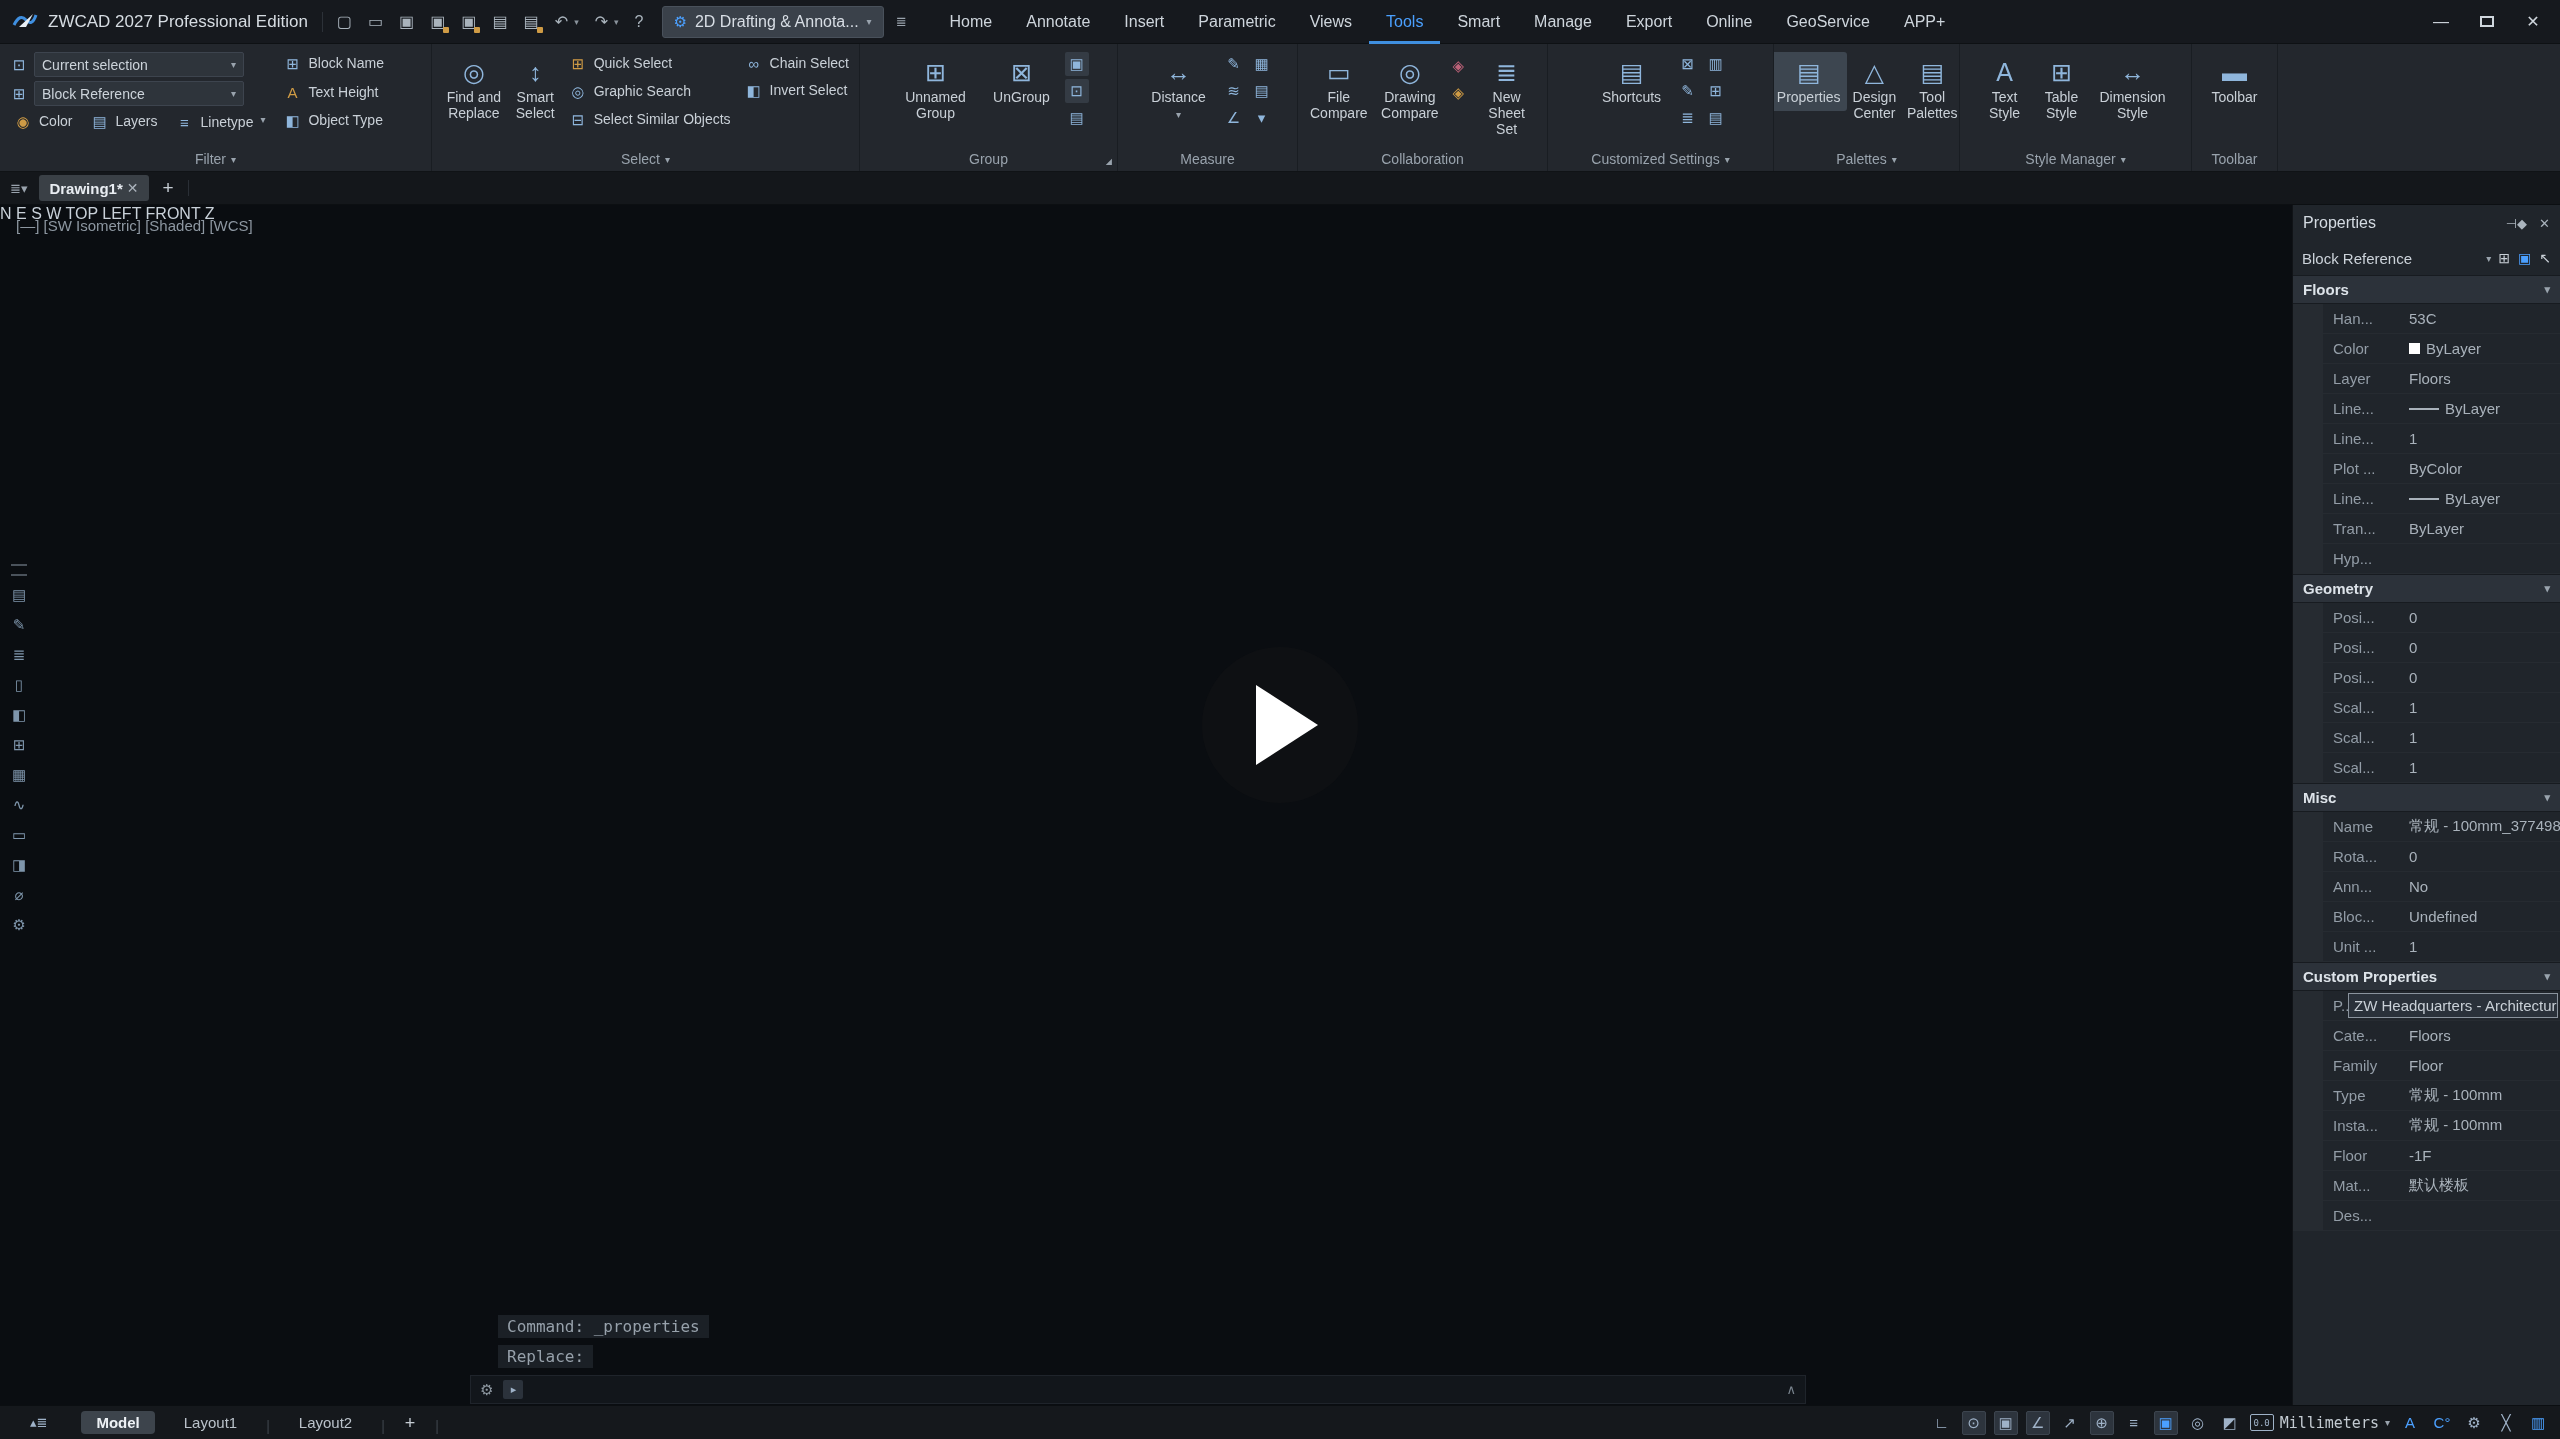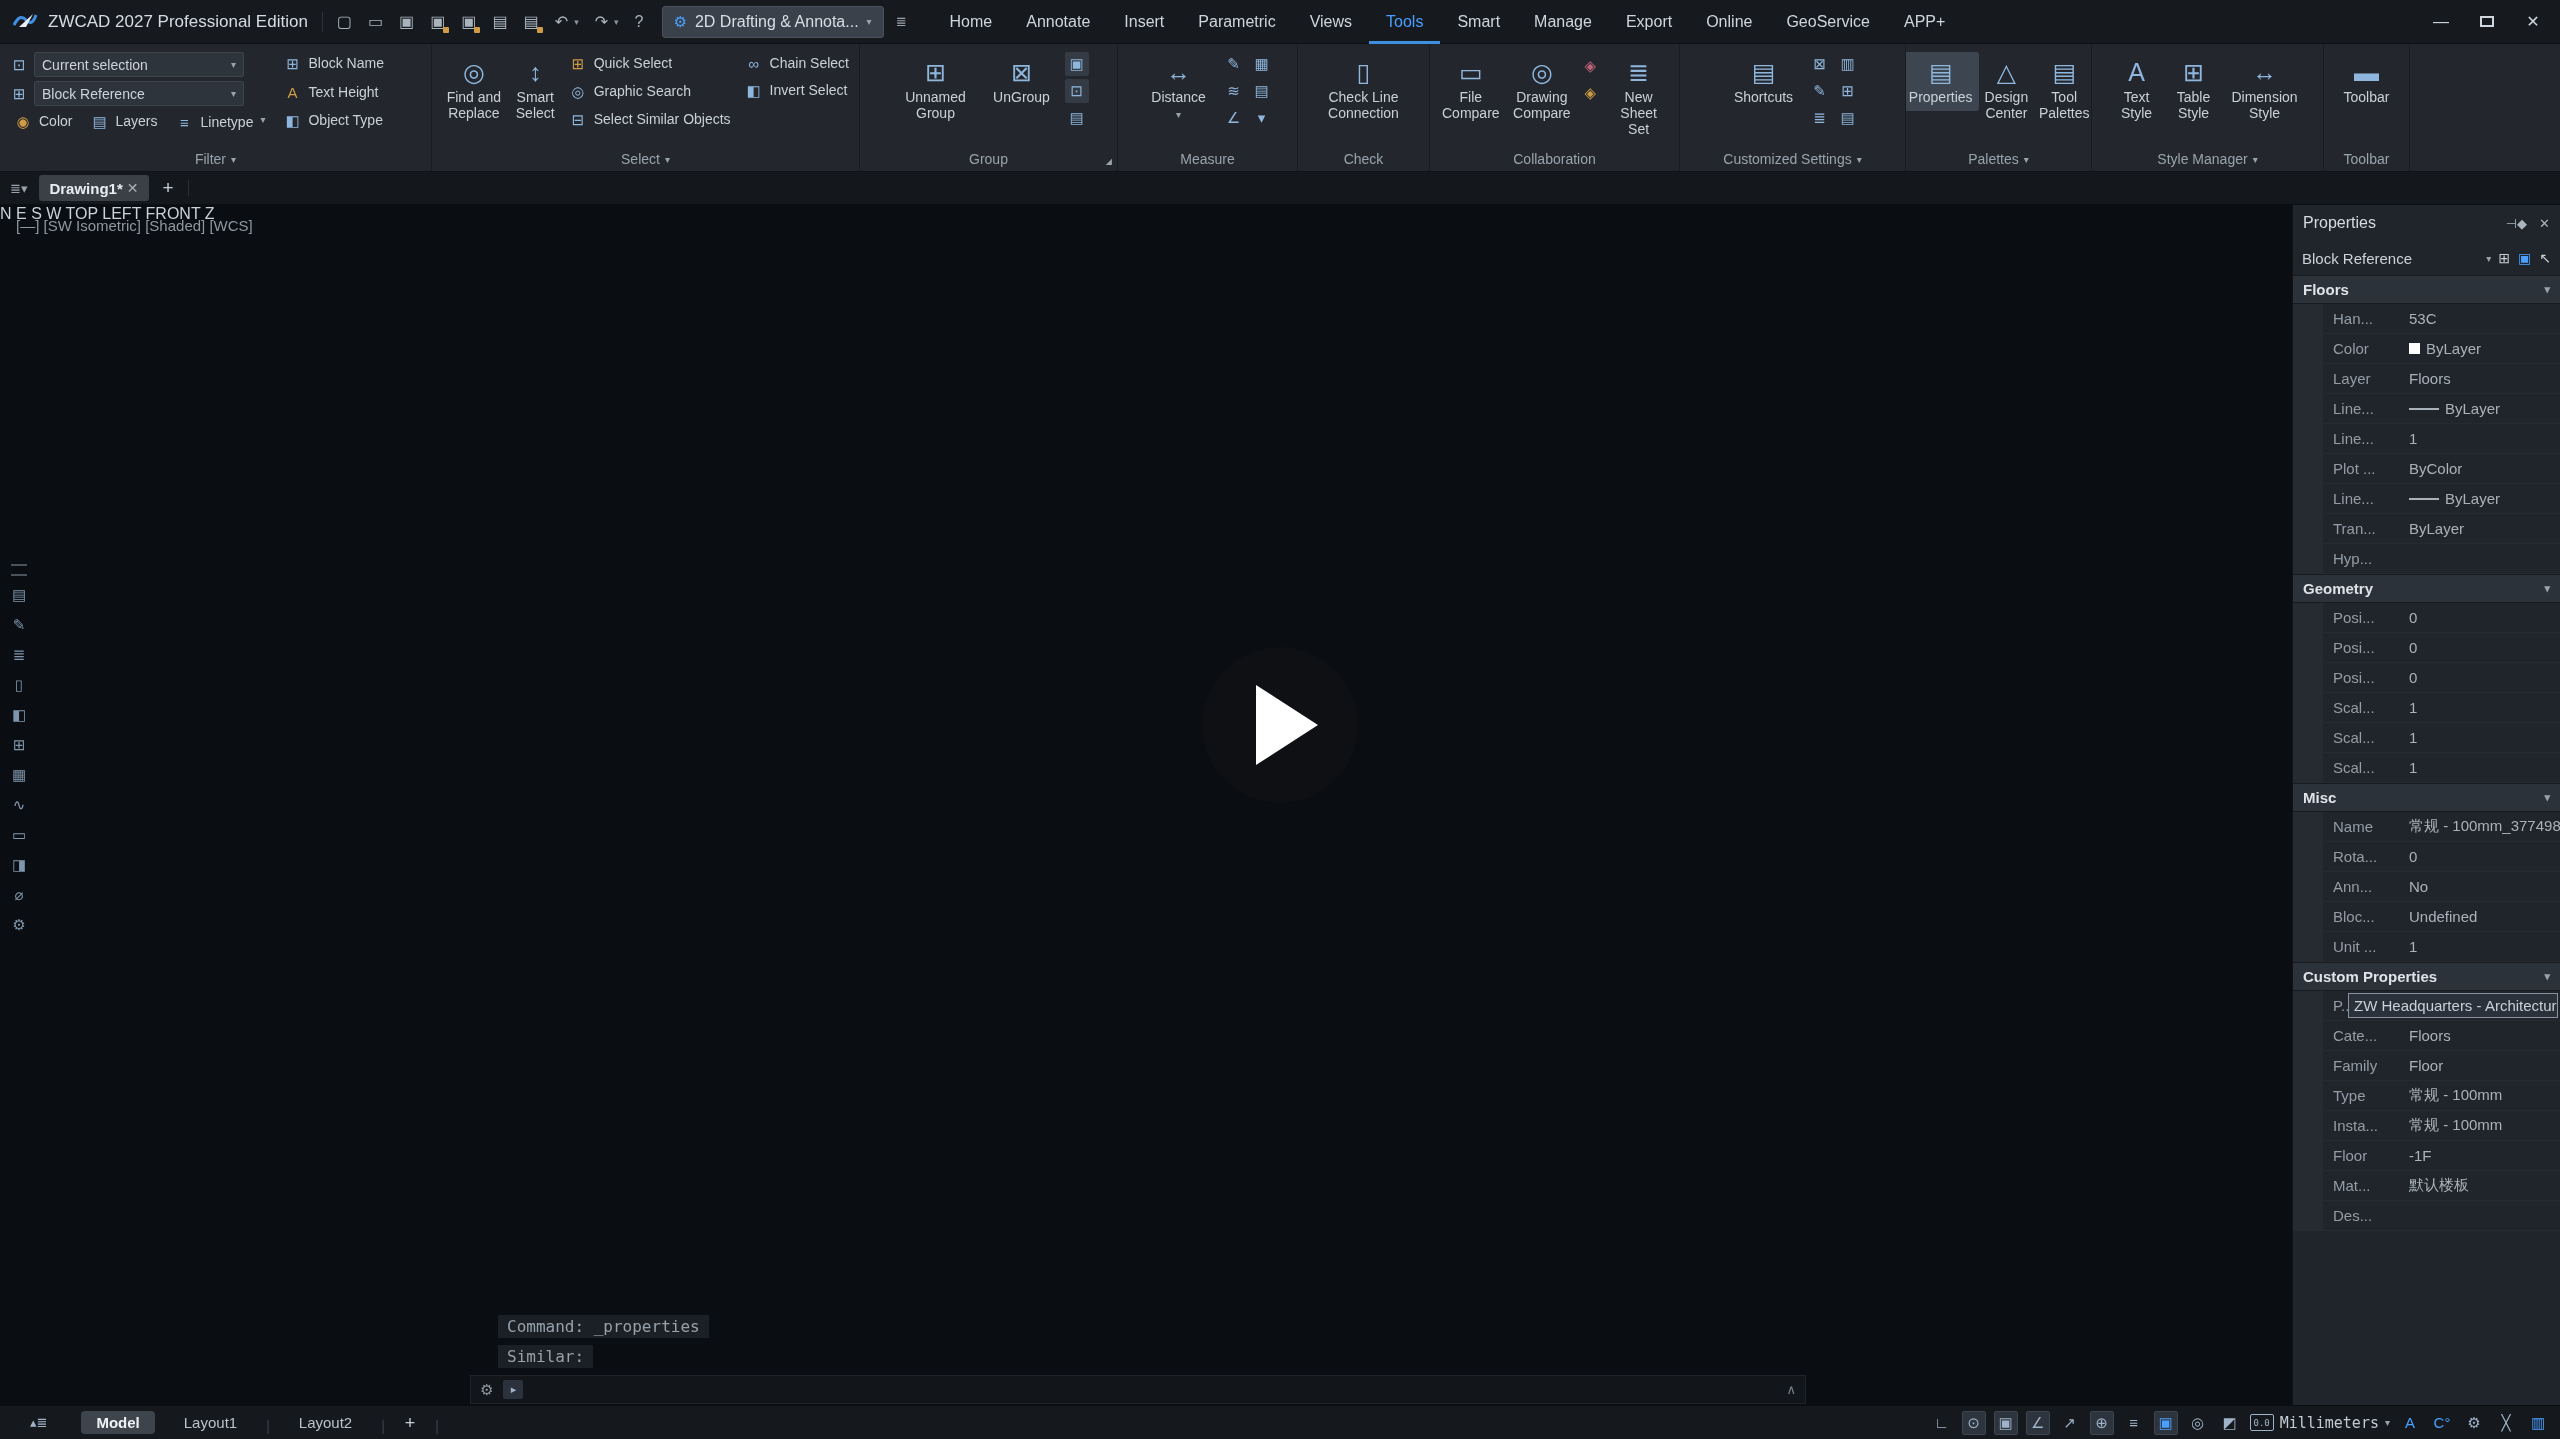--- a/index.html
+++ b/index.html
@@ -305,31 +305,20 @@
         <span class="gic">▤</span>
         <span class="gic">∠</span>
         <span class="gic">▾</span>
       </div>
     </div>
     <div class="plabel">
         <span>Measure</span>
       </div>
   </div>
 
-  <div class="panel" style="width:132px">
-    <div class="pc" style="justify-content:center">
-      <div class="bbtn" style="width:104px">
-          <span class="bicn g-chk"></span>
-          <span>Check Line Connection</span>
-        </div>
-    </div>
-    <div class="plabel">
-        <span>Check</span>
-      </div>
-  </div>
 
   <div class="panel" style="width:250px">
     <div class="pc" style="justify-content:center">
       <div class="bbtn" style="width:70px">
           <span class="bicn g-fcmp"></span>
           <span>File Compare</span>
         </div>
       <div class="bbtn" style="width:76px">
           <span class="bicn g-dcmp"></span>
           <span>Drawing Compare</span>
@@ -554,21 +543,21 @@
         <text x="62" y="1150" font-size="15" fill="#4b68d8">Z</text>
       </line></line></line></line></line></line></line></g>
     
 
     
     <div class="play"></div>
 
     
     <div class="cmdhist">
       <div class="cline">Command: _properties</div>
-      <div class="cline">Similar:</div>
+      <div class="cline">Replace:</div>
     </div>
     <div class="cmdbar">
       <span class="cmdgear">⚙</span>
       <span class="cmdchip">▸</span>
       <span class="cmdcaret">∧</span>
     </div>
   </div>
 
   <div class="props">
     <div class="phead">

